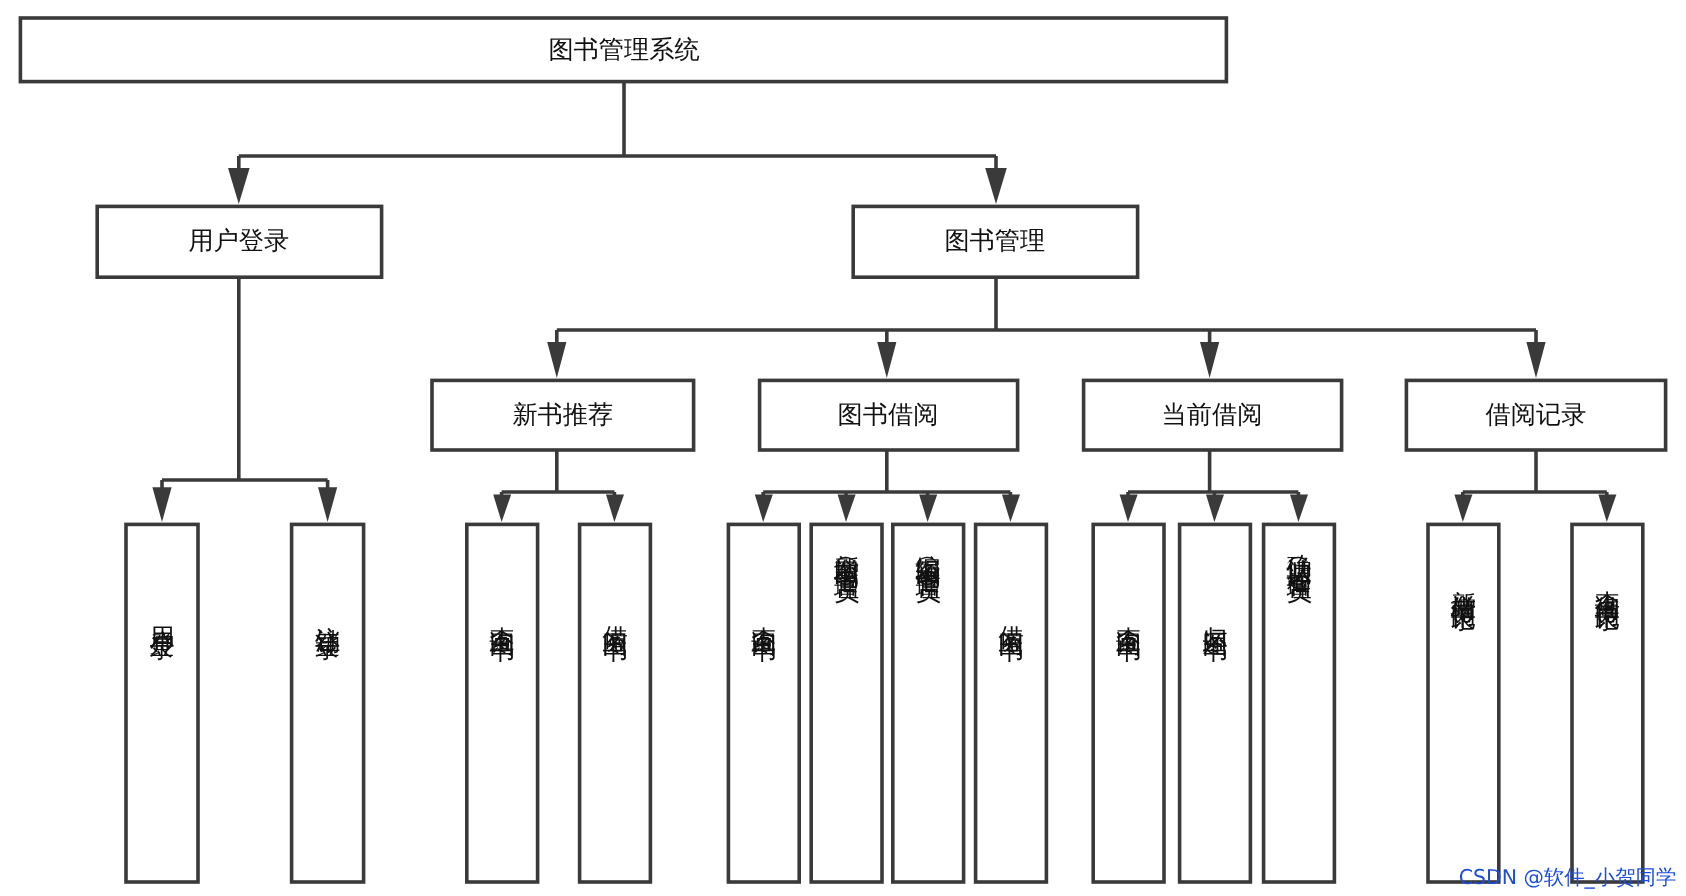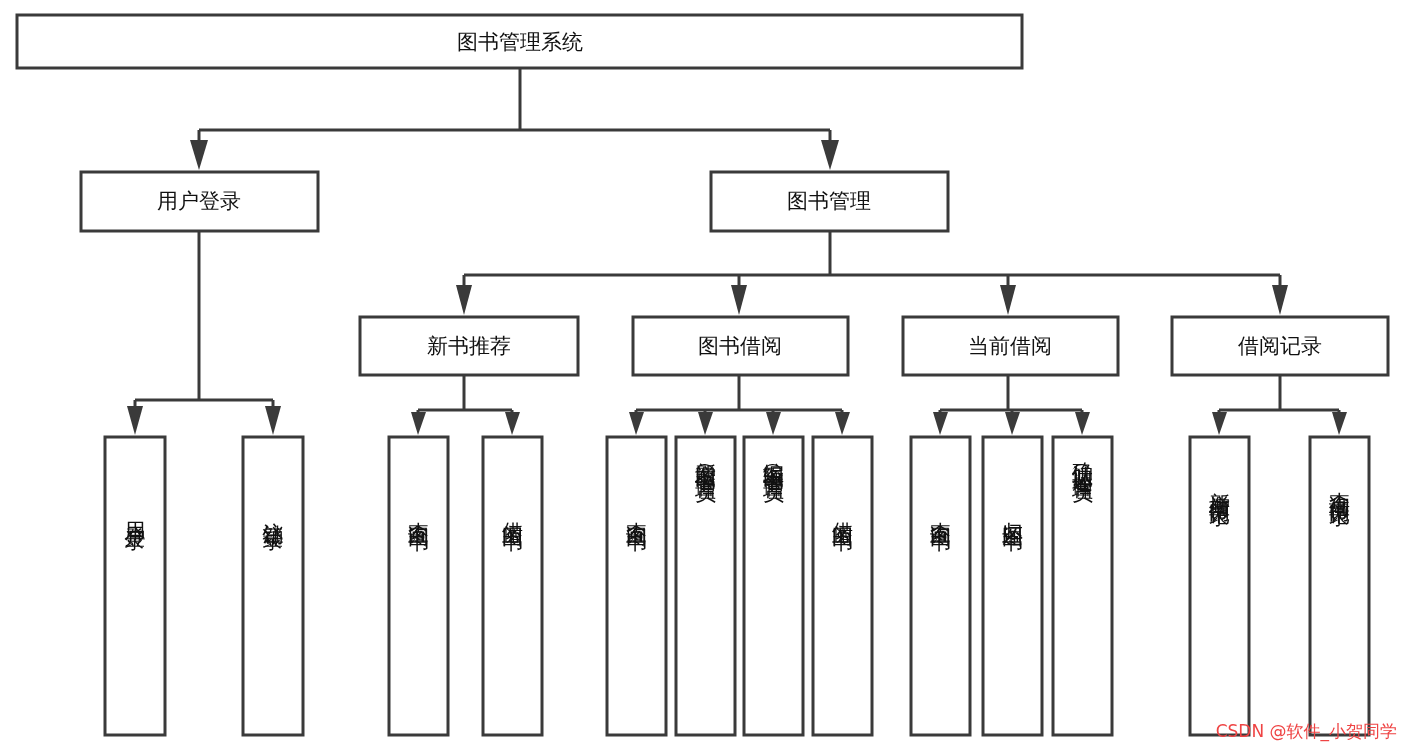--- a/index.html
+++ b/index.html
@@ -65,21 +65,21 @@
     color: #111111;
     letter-spacing: 3px;
     white-space: nowrap;
   }
   .watermark {
     position: absolute;
     right: 8px;
     bottom: 4px;
     font-family: "DejaVu Sans", "Liberation Sans", sans-serif;
     font-size: 17px;
-    color: #ef4444;
+    color: #1d4ed8;
     white-space: nowrap;
     pointer-events: none;
   }
 </style>
 </head>
 <body>
 
 <div id="diagram-root">
 
   <svg id="flow" viewBox="0 0 1405 747">

